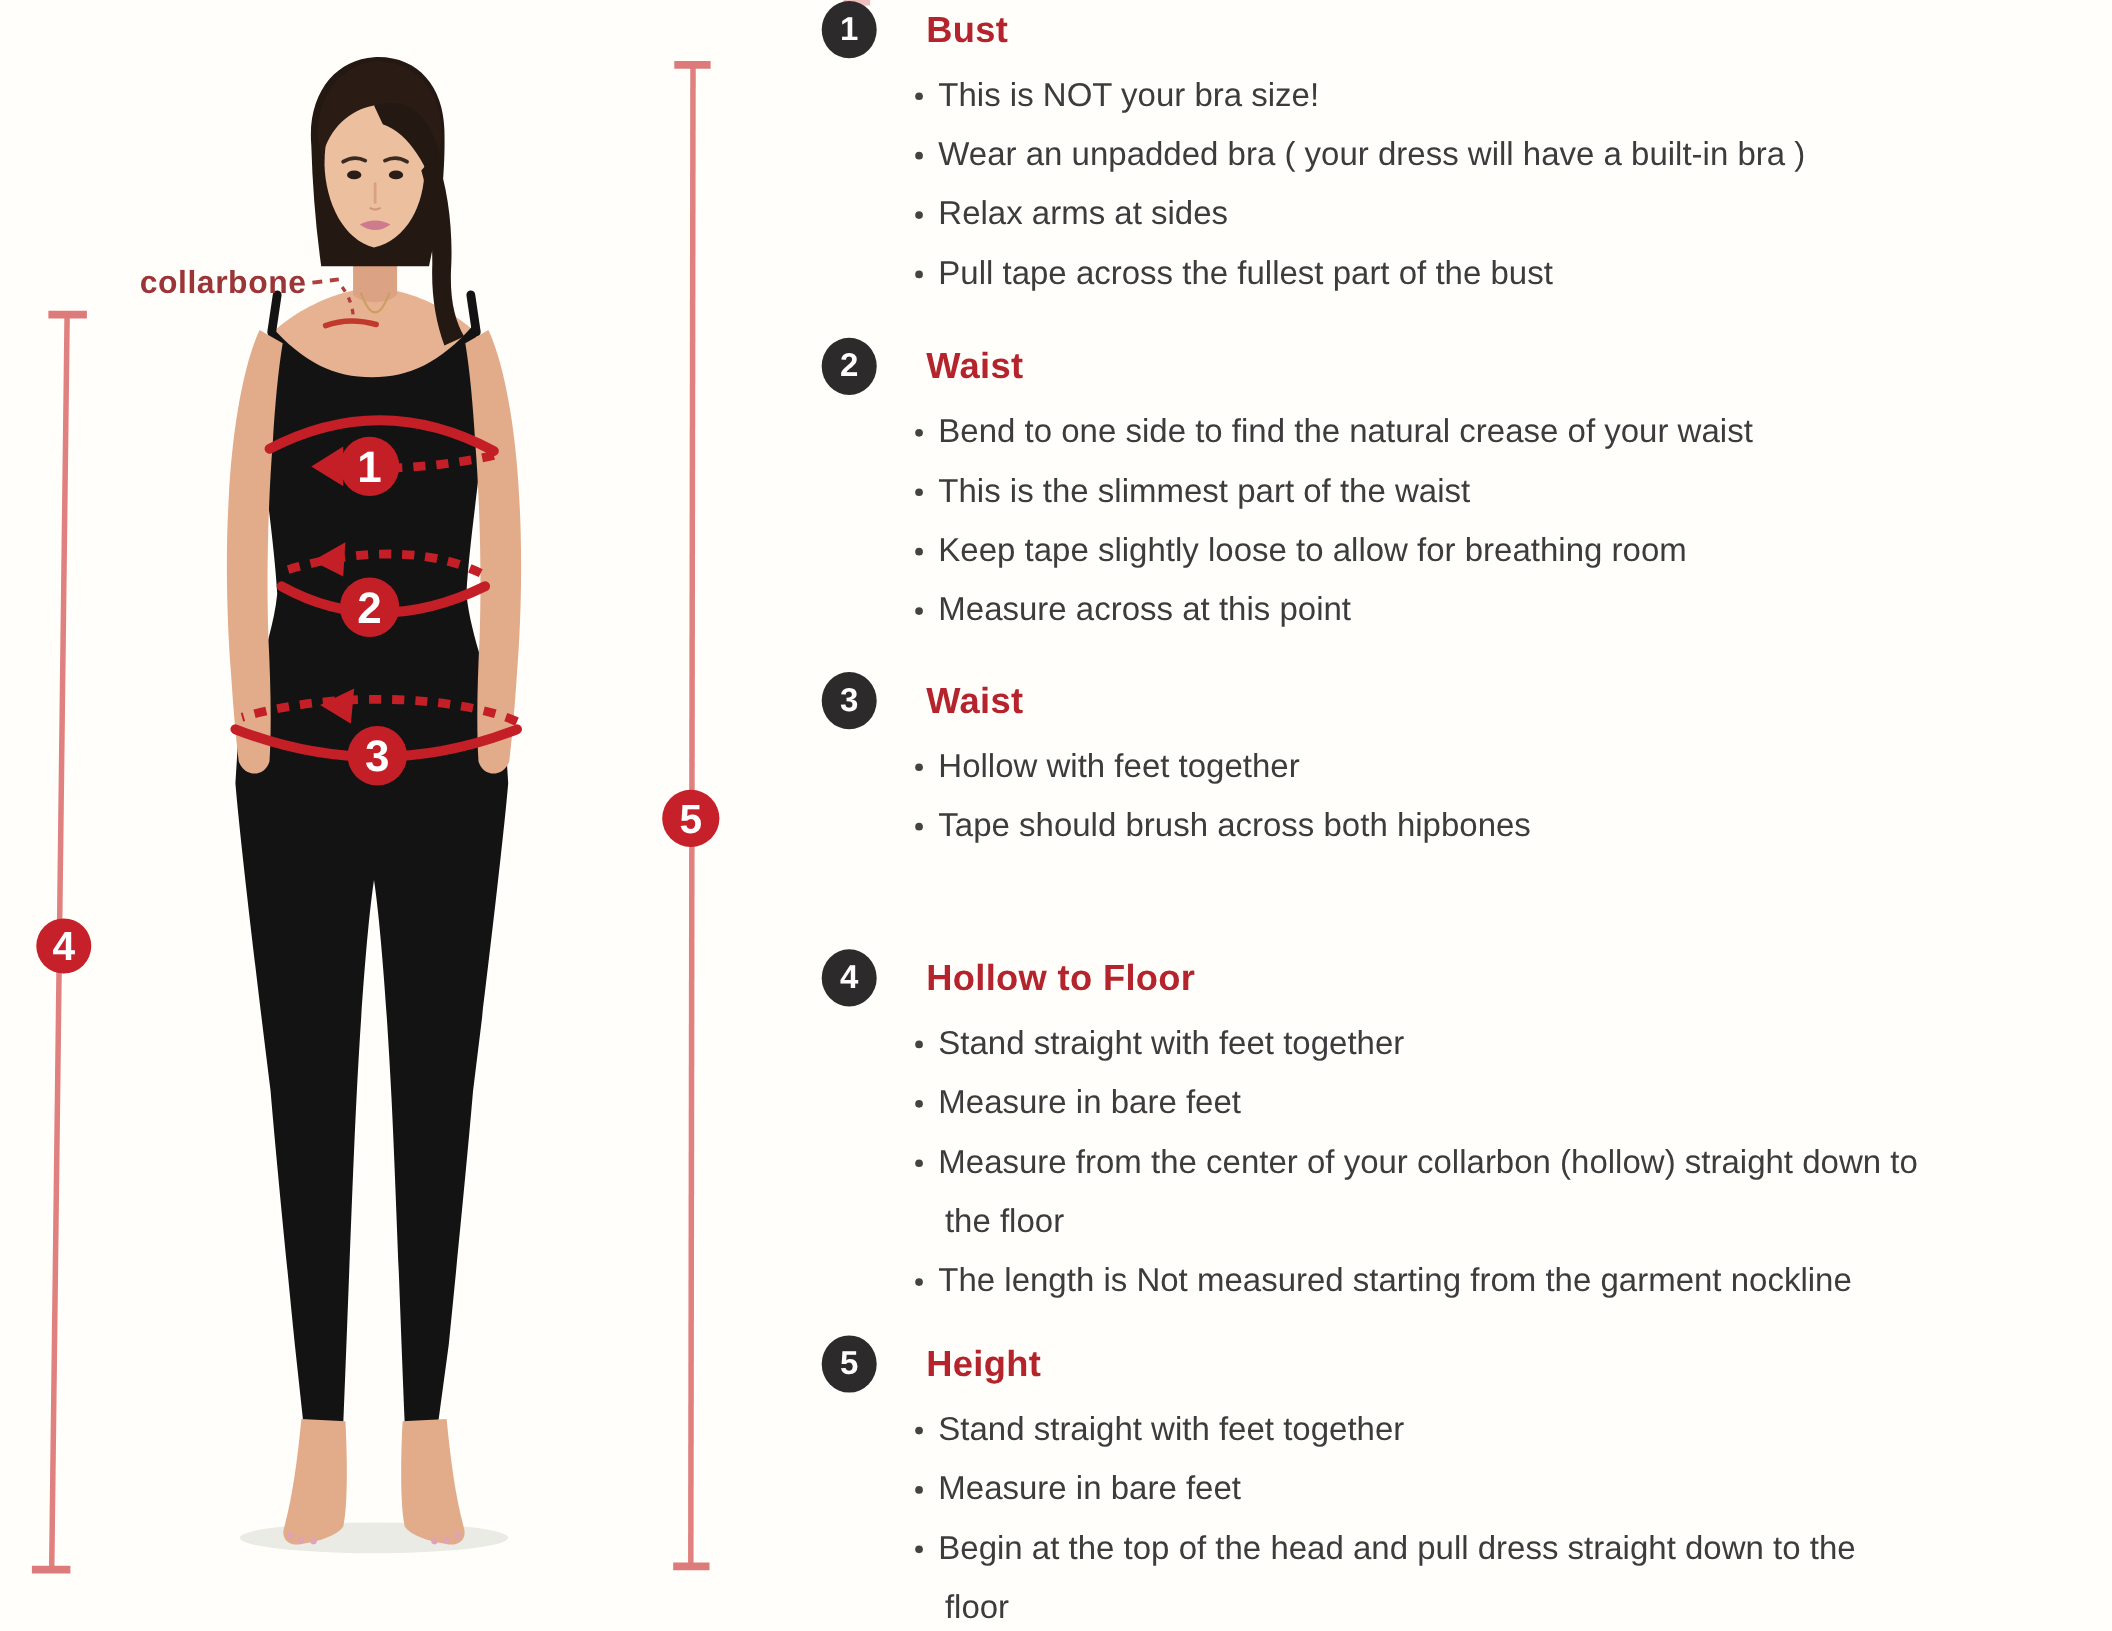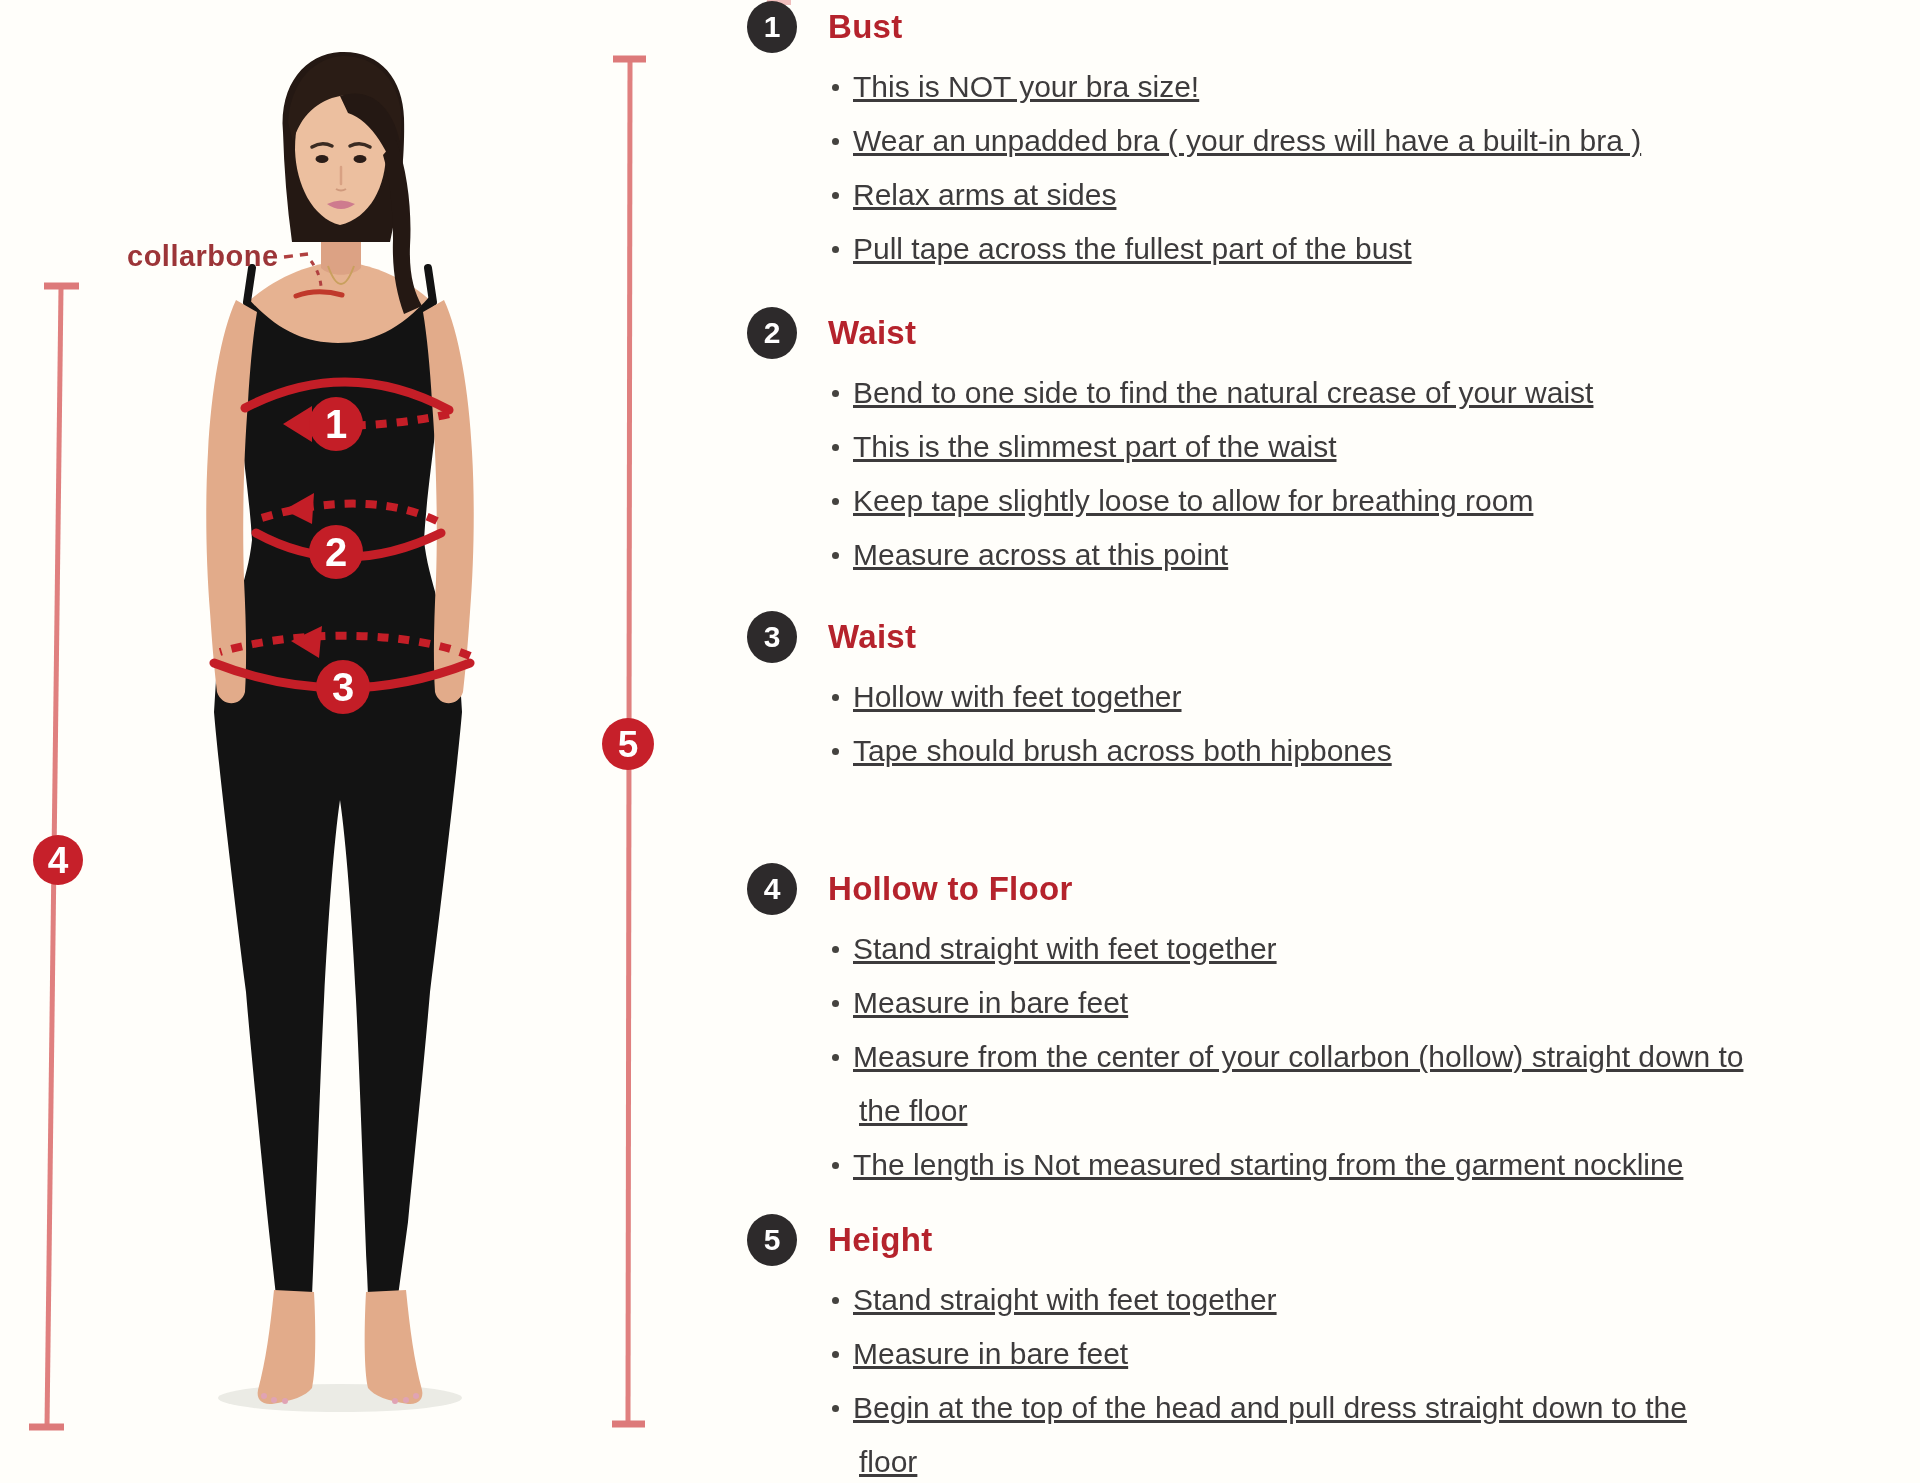--- a/index.html
+++ b/index.html
@@ -16,22 +16,22 @@
 
   
   .section{position:absolute;left:747px;width:1173px;}
   .sec-head{height:50px;display:flex;align-items:center;}
   .num-badge{
     width:50px;height:52px;border-radius:50%;
     background:#2d2a2b;color:#ffffff;
     display:flex;align-items:center;justify-content:center;
     font-size:30px;font-weight:bold;flex:0 0 auto;
   }
-  .sec-title{margin-left:31px;font-size:33px;font-weight:bold;color:#b5232c;letter-spacing:.3px;}
-  .bullets{margin-top:8px;text-decoration:underline;}
+  .sec-title{margin-left:45px;font-size:33px;font-weight:bold;color:#b5232c;letter-spacing:.3px;}
+  .bullets{margin-top:8px;}
   .bullet{position:relative;padding-left:106px;}
   .dot{position:absolute;left:85px;top:24px;width:7px;height:7px;border-radius:50%;background:#45433f;}
   .b-line{font-size:30px;line-height:54px;color:#3d3b3c;white-space:nowrap;}
   .b-line.cont{padding-left:6px;}
 
   .s1{top:2px;} .s2{top:308px;} .s3{top:612px;} .s4{top:864px;} .s5{top:1215px;}
 </style>
 </head>
 <body>
 

